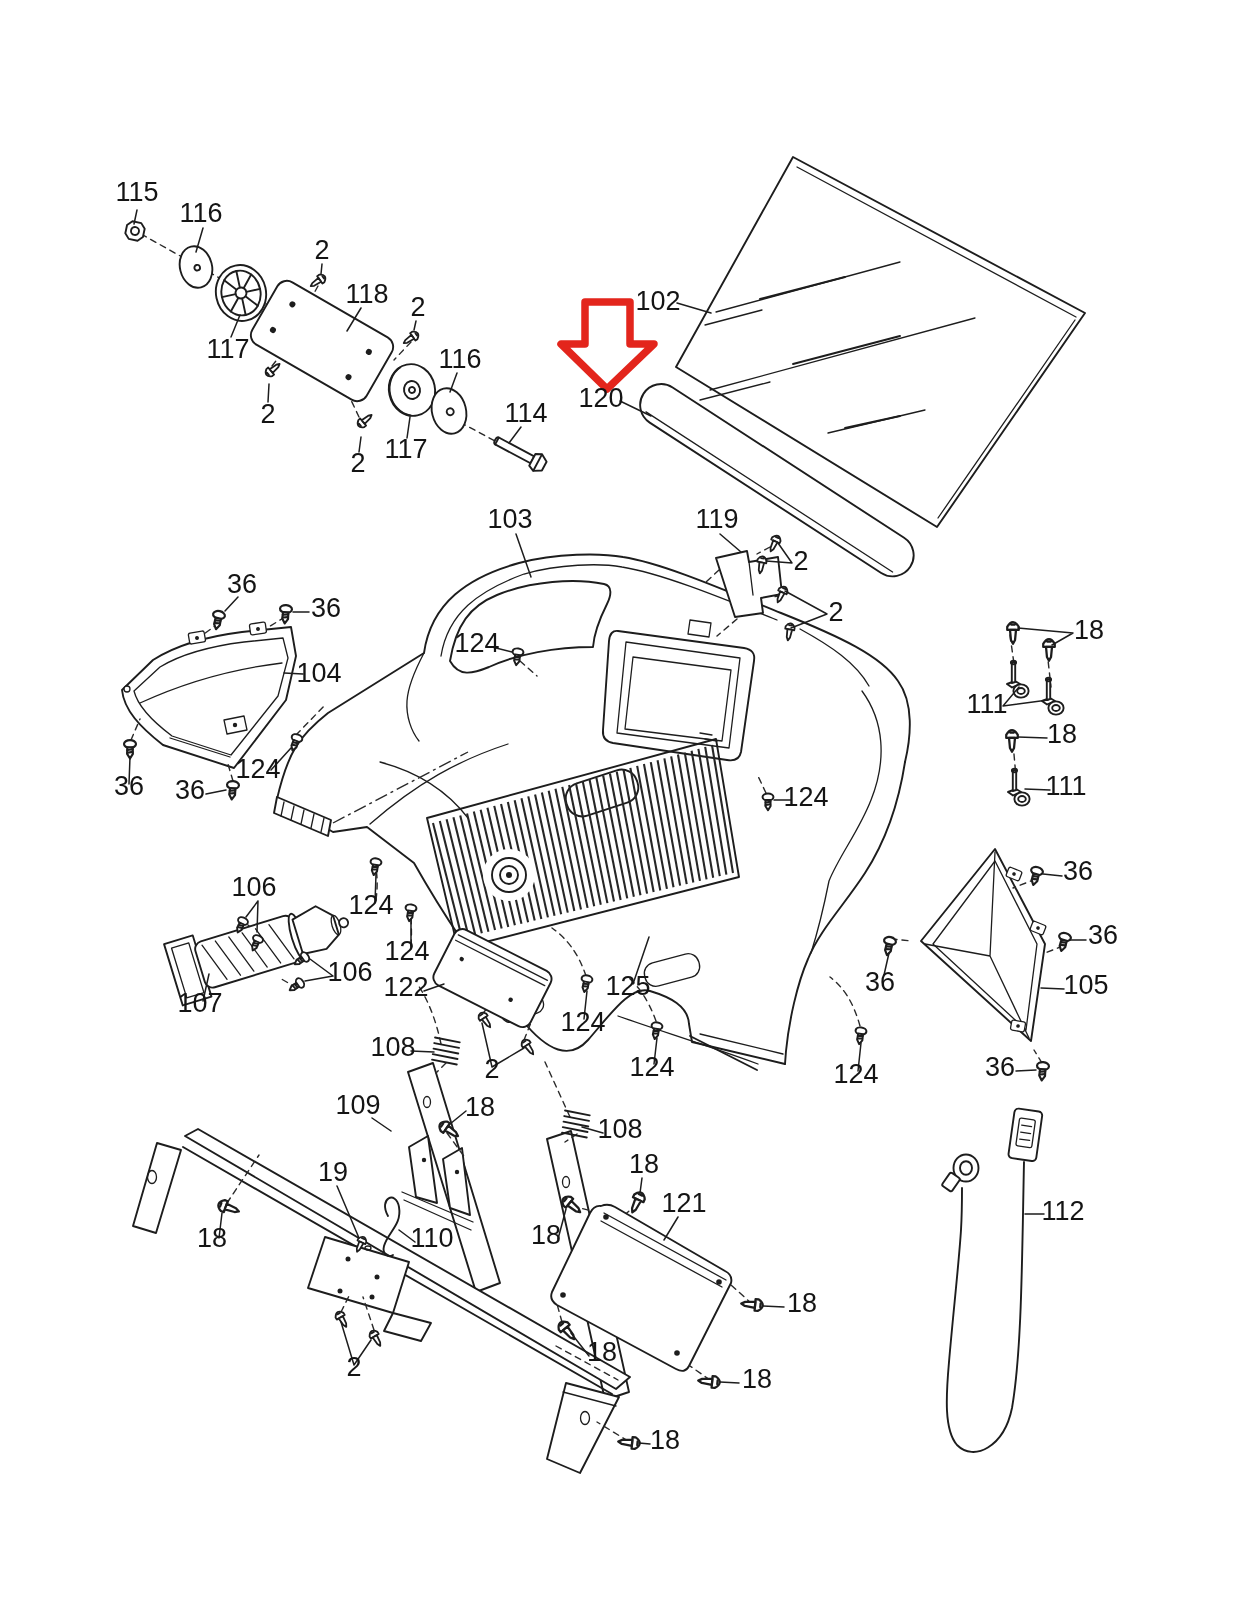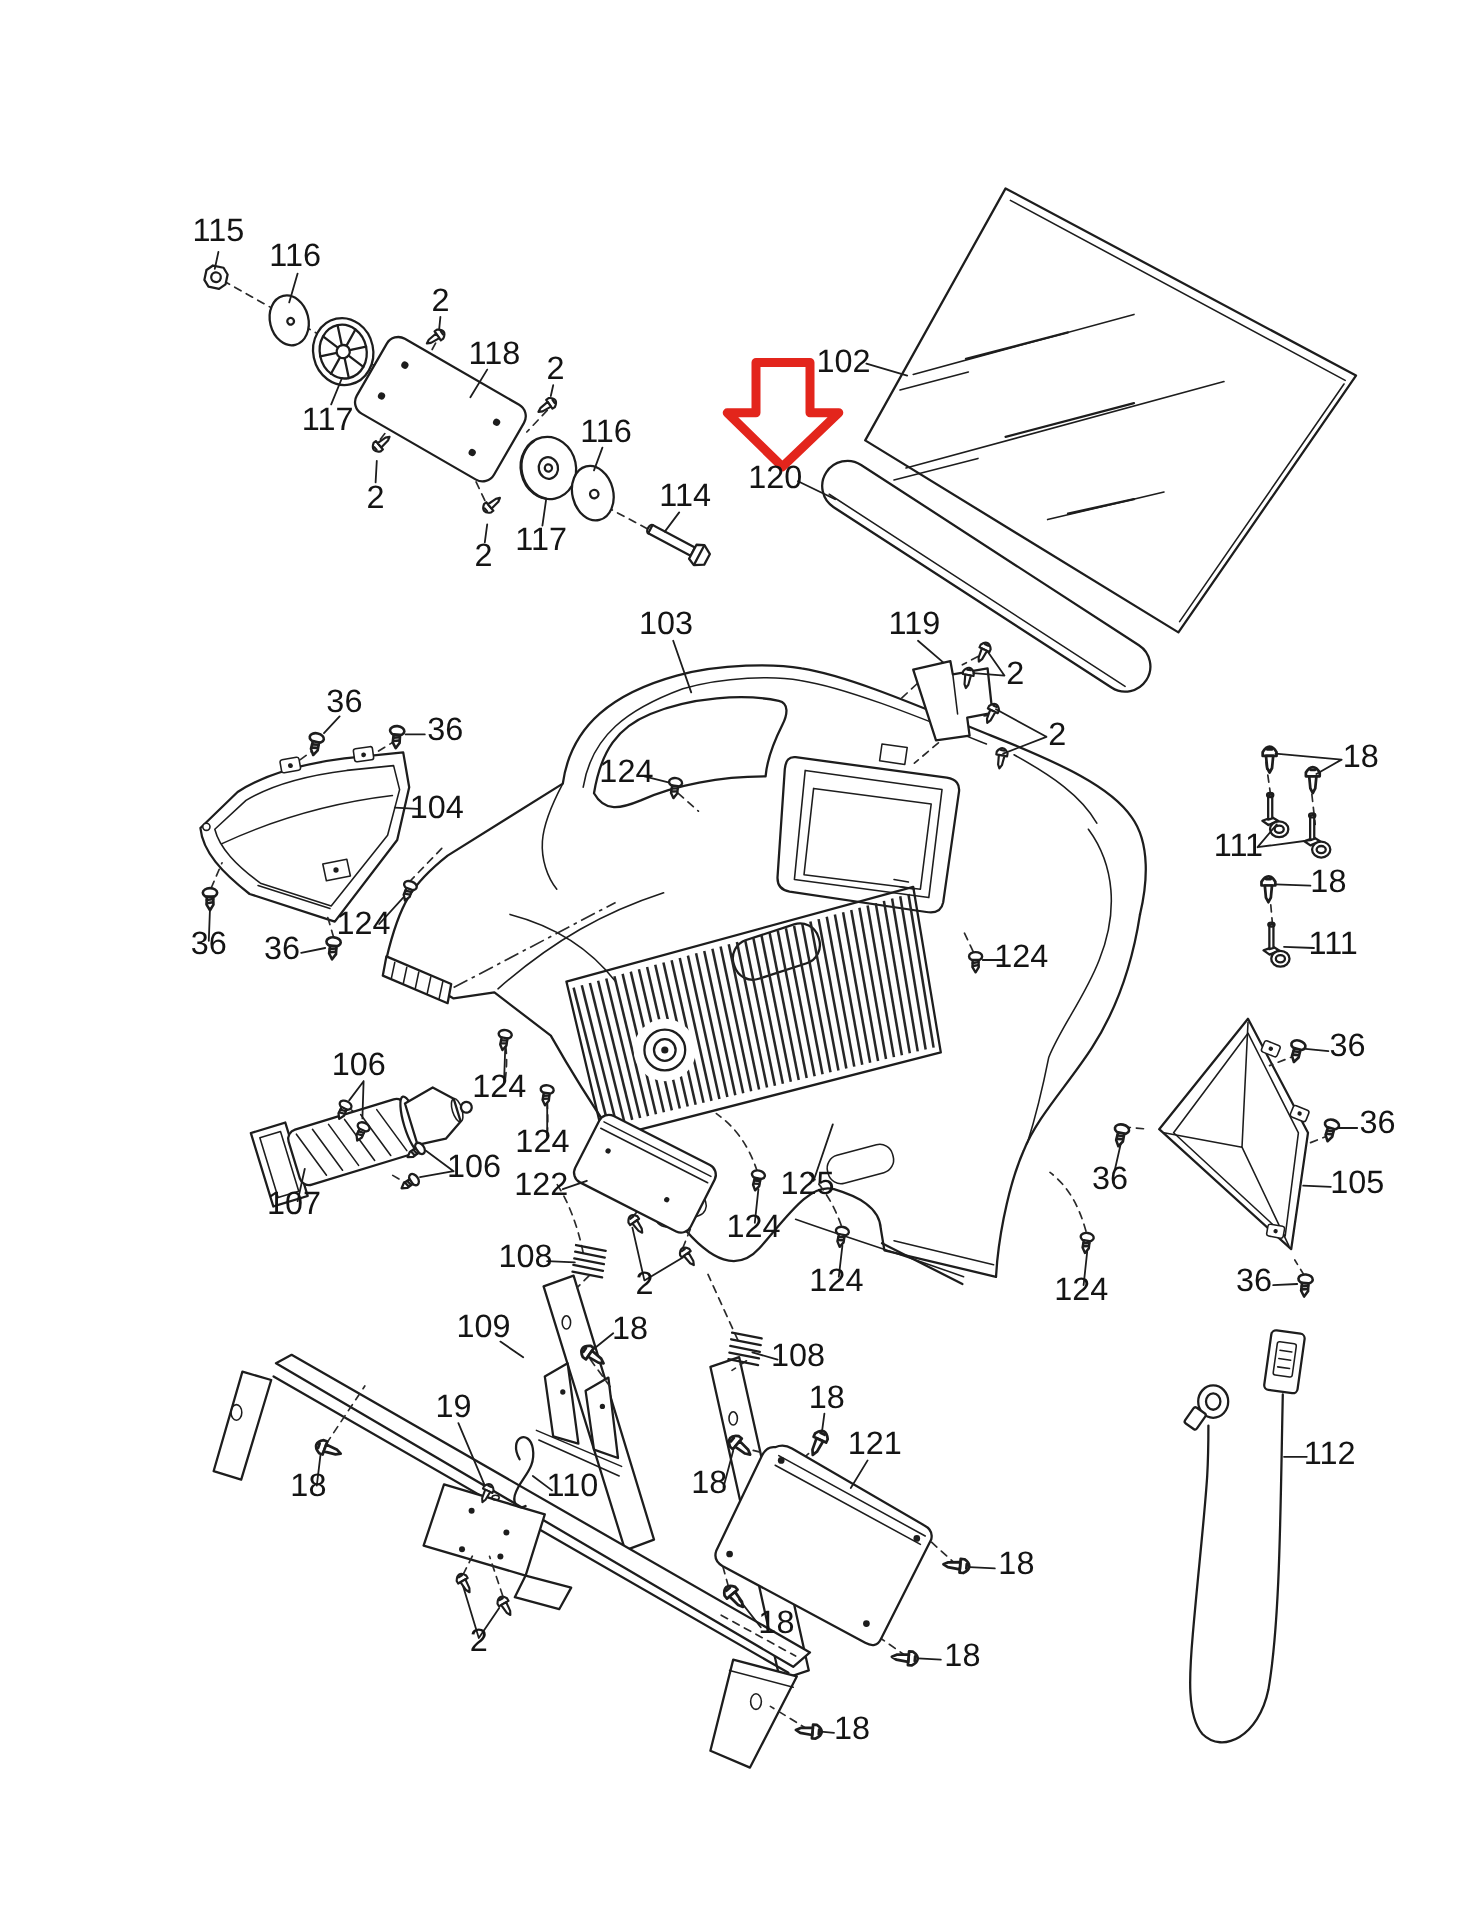--- a/index.html
+++ b/index.html
@@ -1,16 +1,16 @@
 <!DOCTYPE html>
 <html><head>
 <meta charset="utf-8">
 <style>
   html,body{margin:0;padding:0;background:#ffffff;}
-  .stage{position:relative;width:1147px;height:1600px;background:#fff;overflow:hidden;padding-left:45px;}
+  .stage{position:relative;width:1147px;height:1600px;background:#fff;overflow:hidden;}
   svg{display:block;}
   .ln{stroke:#1d1d1d;fill:none;stroke-width:1.9;stroke-linecap:round;stroke-linejoin:round;}
   .thin{stroke-width:1.3;}
   .fw{fill:#ffffff;}
   .dk{fill:#1d1d1d;}
   .ldr{stroke:#1d1d1d;fill:none;stroke-width:1.5;stroke-linecap:round;}
   .dash{stroke:#2a2a2a;fill:none;stroke-width:1.4;stroke-dasharray:6 5;stroke-linecap:round;}
   .ddot{stroke:#2a2a2a;fill:none;stroke-width:1.4;stroke-dasharray:13 4 3 4;}
   text.callout{font-family:"Liberation Sans",sans-serif;font-size:27px;fill:#141414;text-anchor:middle;}
 </style>

